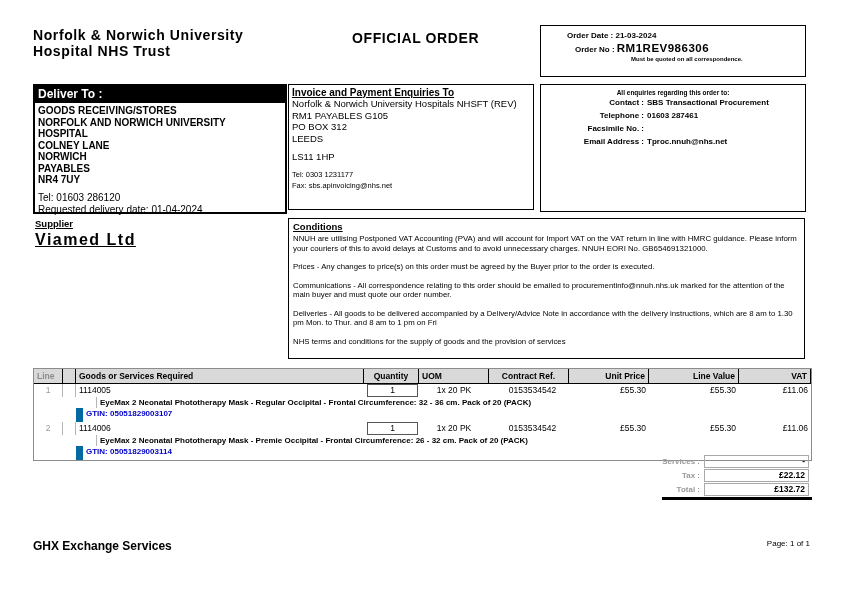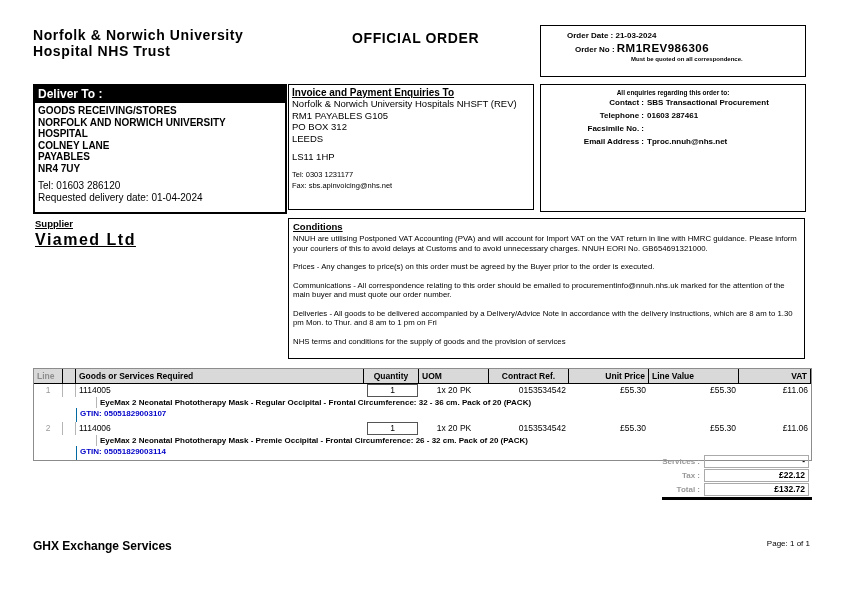--- a/index.html
+++ b/index.html
@@ -46,37 +46,37 @@
   .thead { display:flex; background:#d9d9d9; font-size:8.5px; font-weight:bold; }
   .thead .cell { border-right:1px solid #000; border-bottom:1px solid #000; padding:2px 3px; box-sizing:border-box; }
   .thead .cell:first-child { border-left:none; }
   .c-line { width:29px; color:#8c8c8c; }
   .c-blank { width:13px; }
   .c-goods { width:288px; }
   .c-qty { width:55px; text-align:center; }
   .c-uom { width:70px; text-align:left; }
   .c-contract { width:80px; text-align:center; }
   .c-unit { width:80px; text-align:right; }
-  .c-lineval { width:90px; text-align:left; }
+  .c-lineval { width:90px; text-align:right; }
   .c-vat { width:72px; text-align:right; }
   .row-group { position:relative; font-size:8.5px; }
   .rg-top { display:flex; line-height:13px; }
   .rg-top .bcell { padding:0 3px; box-sizing:border-box; }
   .b-line { width:29px; color:#9a9a9a; text-align:center; border-right:1px solid #b5b5b5; }
   .b-blank { width:13px; border-right:1px solid #b5b5b5; }
   .b-code { width:288px; }
   .b-qty { width:55px; text-align:center; }
   .qty-box { display:inline-block; min-width:49px; border:1px solid #555; line-height:11px; }
   .b-uom { width:70px; text-align:center; }
-  .b-contract { width:80px; text-align:right; padding-left:10px !important; }
+  .b-contract { width:80px; text-align:center; padding-left:10px !important; }
   .b-unit { width:80px; text-align:right; }
   .b-lineval { width:90px; text-align:right; }
   .b-vat { width:72px; text-align:right; }
   .rg-desc { margin-left:62px; padding:1px 3px 0 3px; font-weight:bold; font-size:8px; line-height:10px; border-left:1px solid #b5b5b5; }
-  .rg-gtin { margin-left:42px; padding:1px 3px 3px 3px; font-weight:bold; font-size:8px; color:#0000c8; line-height:10px; border-left:1px solid #0369a1; }
+  .rg-gtin { margin-left:42px; padding:1px 3px 3px 3px; font-weight:bold; font-size:8px; color:#0000c8; line-height:10px; border-left:7px solid #0369a1; }
   
   .totals { position:absolute; left:620px; top:455px; width:192px; }
   .tot-row { display:flex; margin-bottom:1px; align-items:center; }
   .tot-label { width:80px; text-align:right; font-size:8px; font-weight:bold; color:#9a9a9a; margin-right:4px; }
   .tot-value { width:105px; border:1px solid #aaa; font-size:8.5px; font-weight:bold; text-align:right; padding:1px 3px; box-sizing:border-box; line-height:9px; }
   .total-rule { margin:1px 0 0 42px; width:150px; height:3px; background:#000; }
   
   .footer-left { position:absolute; left:33px; top:539px; font-size:12px; font-weight:bold; }
   .footer-right { position:absolute; right:32px; top:539px; font-size:8px; }
 </style>
@@ -102,20 +102,21 @@
     </div>
     <div class="order-note">Must be quoted on all correspondence.</div>
   </div>
 
   <div class="deliver-box">
     <div class="deliver-header">Deliver To :</div>
     <div class="deliver-lines">
       <div>GOODS RECEIVING/STORES</div>
       <div>NORFOLK AND NORWICH UNIVERSITY HOSPITAL</div>
       <div>COLNEY LANE</div>
+      <div>NORWICH</div>
       <div>PAYABLES</div>
       <div>NR4 7UY</div>
     </div>
     <div class="deliver-tel">Tel: 01603 286120</div>
     <div class="deliver-req">Requested delivery date: 01-04-2024</div>
   </div>
 
   <div class="invoice-box">
     <div class="invoice-title">Invoice and Payment Enquiries To</div>
     <div class="invoice-line">Norfolk &amp; Norwich University Hospitals NHSFT (REV)</div>

